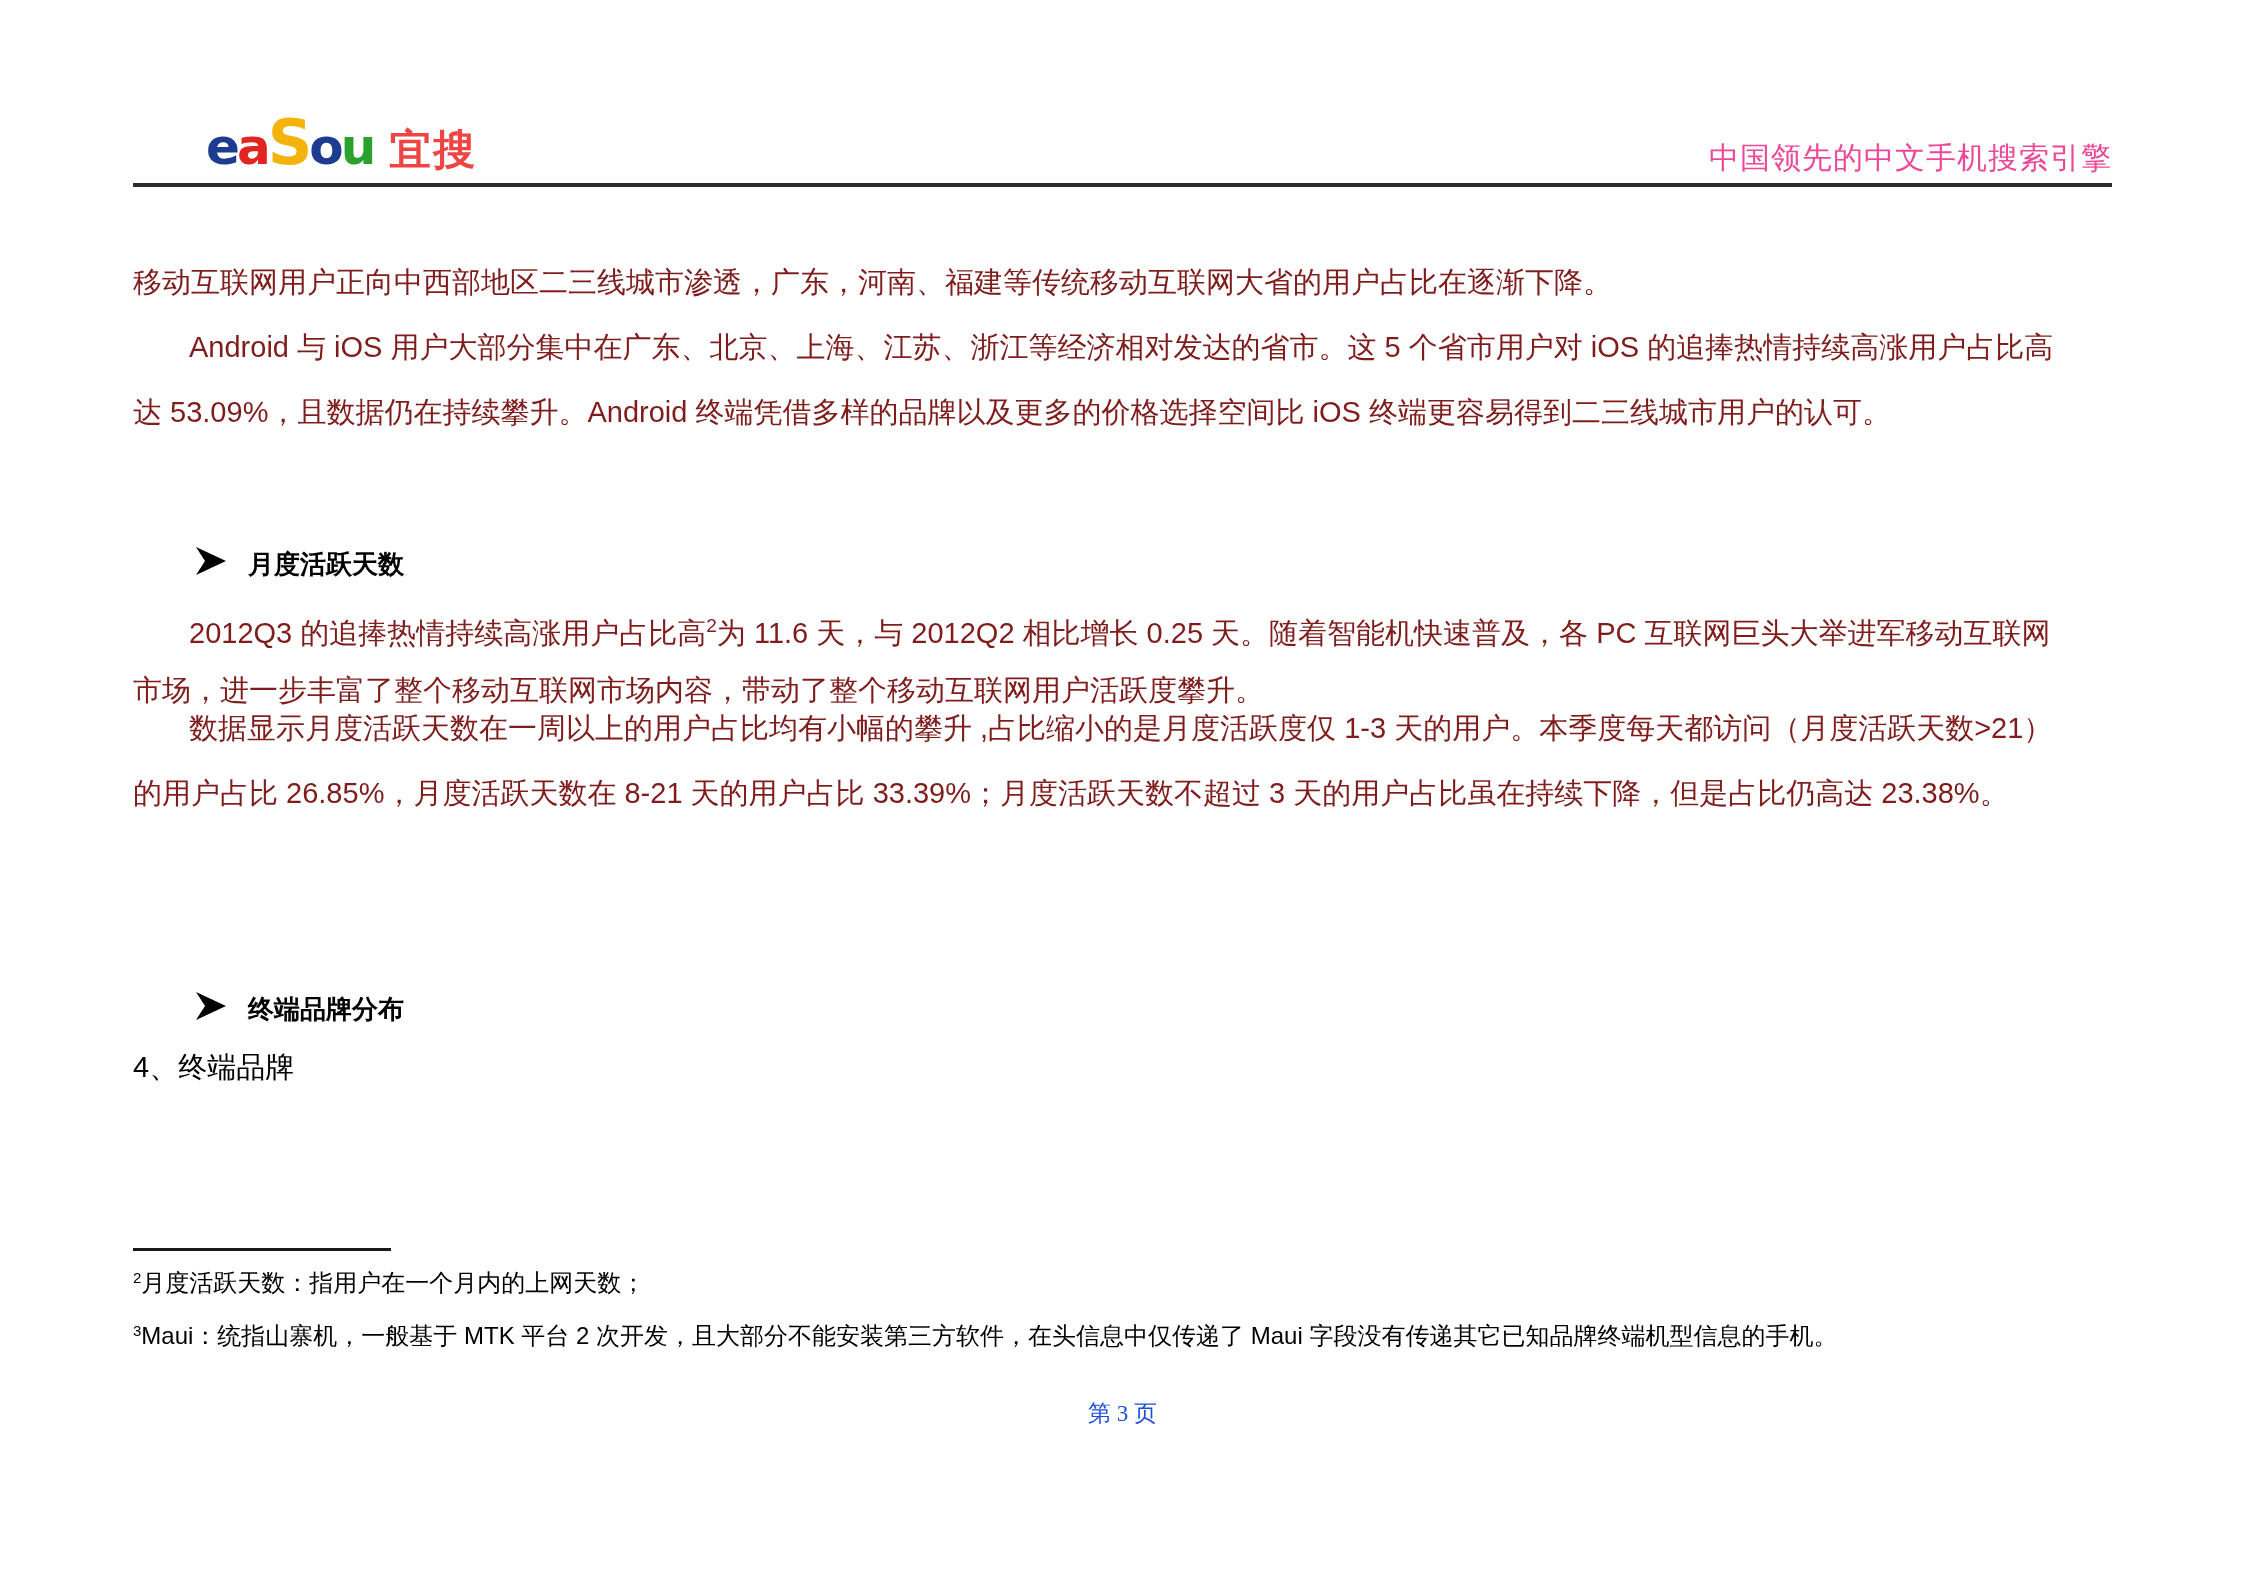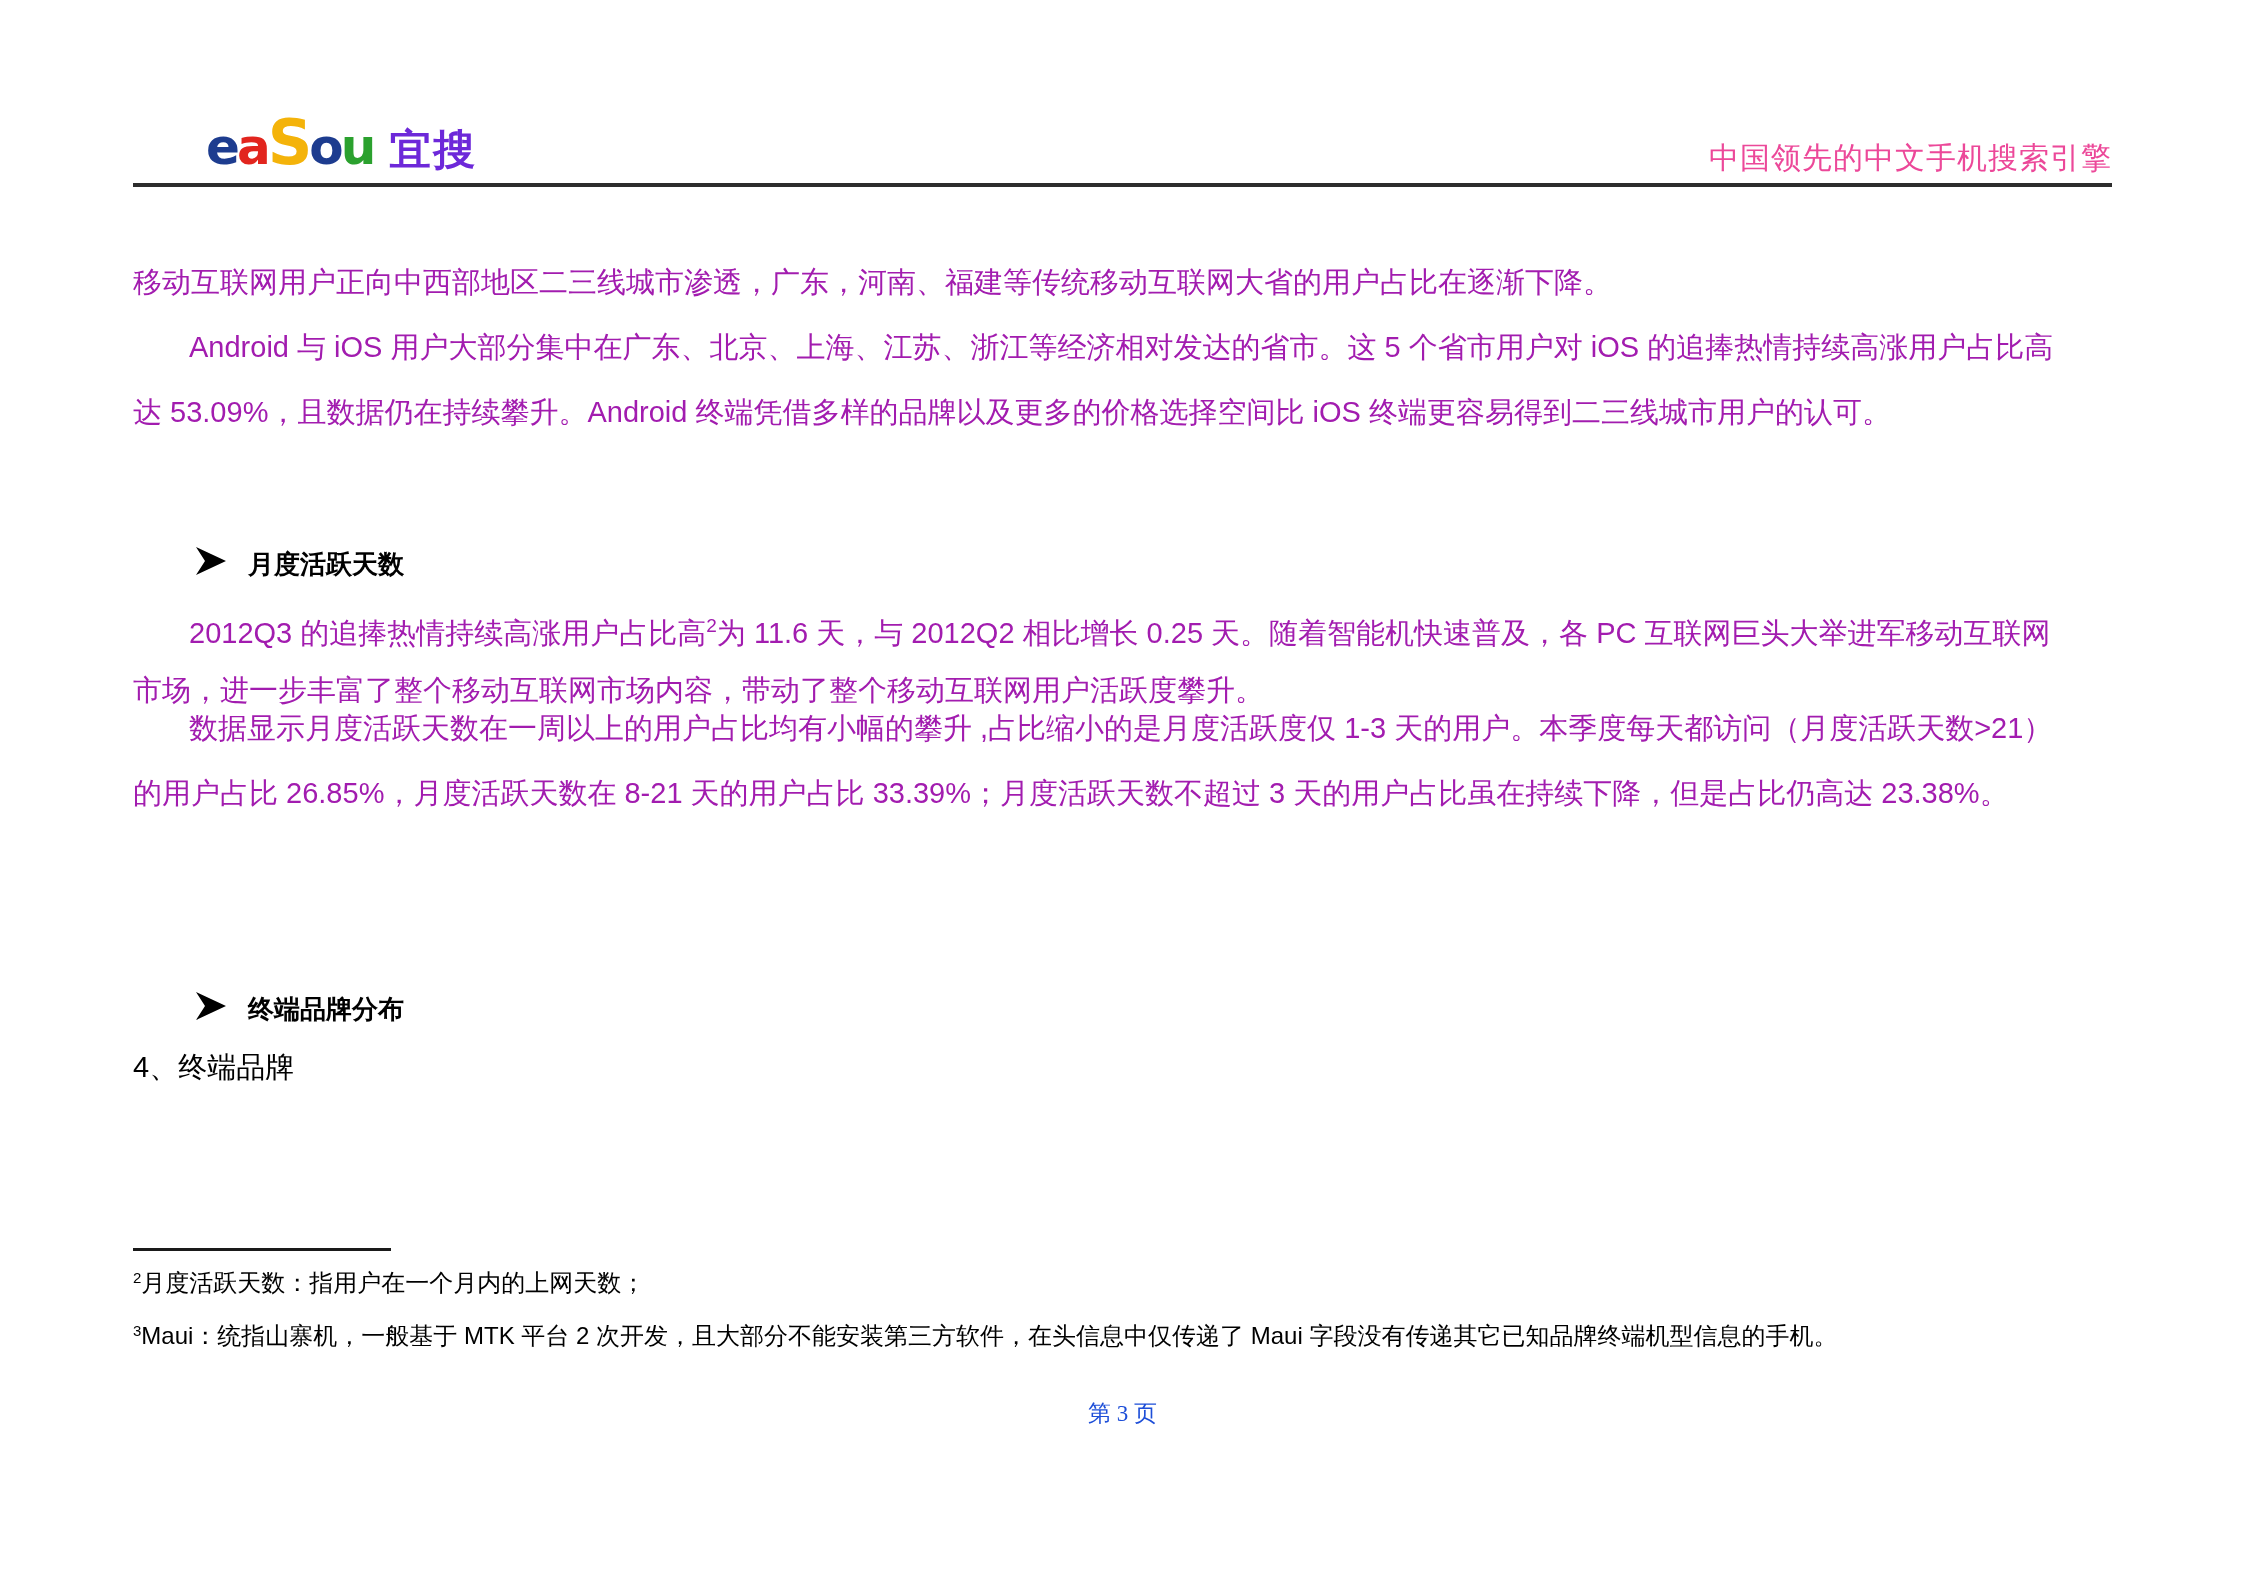--- a/index.html
+++ b/index.html
@@ -16,21 +16,21 @@
 
   
   .logo { position:absolute; left:206px; top:106px; white-space:nowrap; }
   .logo .lt { font-weight:bold; font-size:50px; letter-spacing:-3px; font-family:"DejaVu Sans",sans-serif; }
   .logo .lt.cap { font-size:62px; }
   .logo .cn { font-weight:bold; font-size:42px; margin-left:16px; letter-spacing:2px; }
   .tagline { position:absolute; right:133px; top:138px; font-size:30px; color:#ec4899; letter-spacing:1px; }
   .header-rule { position:absolute; left:133px; top:183px; width:1979px; height:4px; background:#2d2d2d; }
 
   
-  .para { position:absolute; left:133px; width:1979px; font-size:29px; color:#a21caf; }
+  .para { position:absolute; left:133px; width:1979px; font-size:29px; color:#7f1d1d; }
   .line { line-height:65px; height:65px; white-space:nowrap; }
   .indent { text-indent:56px; }
 
   .section { position:absolute; left:195px; font-size:26px; font-weight:bold; white-space:nowrap;margin-top:24px; }
   .section .arrow { display:inline-block; width:32px; height:30px; margin-right:21px; vertical-align:-3px; }
   .subhead { position:absolute; left:133px; font-size:29px; line-height:65px; white-space:nowrap; }
 
   .sup { font-size:19px; vertical-align:11px; }
 
   
@@ -41,21 +41,21 @@
   
   .footer { position:absolute; left:0; top:1398px; width:100%; text-align:center;
             font-size:23px; font-family:"Liberation Serif","DejaVu Serif",serif; color:#1d4ed8; }
 </style>
 </head>
 <body>
 
 <div class="page">
 
   <div class="logo">
-    <span class="lt" style="color: rgb(29, 60, 143);">e</span><span class="lt" style="color: rgb(226, 37, 30);">a</span><span class="lt cap" style="color: rgb(244, 179, 10);">S</span><span class="lt" style="color: rgb(29, 60, 143);">o</span><span class="lt" style="color: rgb(43, 161, 46);">u</span><span class="cn" style="color: #6d28d9;">宜搜</span>
+    <span class="lt" style="color: rgb(29, 60, 143);">e</span><span class="lt" style="color: rgb(226, 37, 30);">a</span><span class="lt cap" style="color: rgb(244, 179, 10);">S</span><span class="lt" style="color: rgb(29, 60, 143);">o</span><span class="lt" style="color: rgb(43, 161, 46);">u</span><span class="cn" style="color: #ef4444;">宜搜</span>
   </div>
   <div class="tagline">中国领先的中文手机搜索引擎</div>
   <div class="header-rule"></div>
 
   <div class="para" style="top:250px">
     <div class="line">移动互联网用户正向中西部地区二三线城市渗透，广东，河南、福建等传统移动互联网大省的用户占比在逐渐下降。</div>
   </div>
 
   <div class="para" style="top:315px">
     <div class="line indent">Android 与 iOS 用户大部分集中在广东、北京、上海、江苏、浙江等经济相对发达的省市。这 5 个省市用户对 iOS 的追捧热情持续高涨用户占比高</div>

